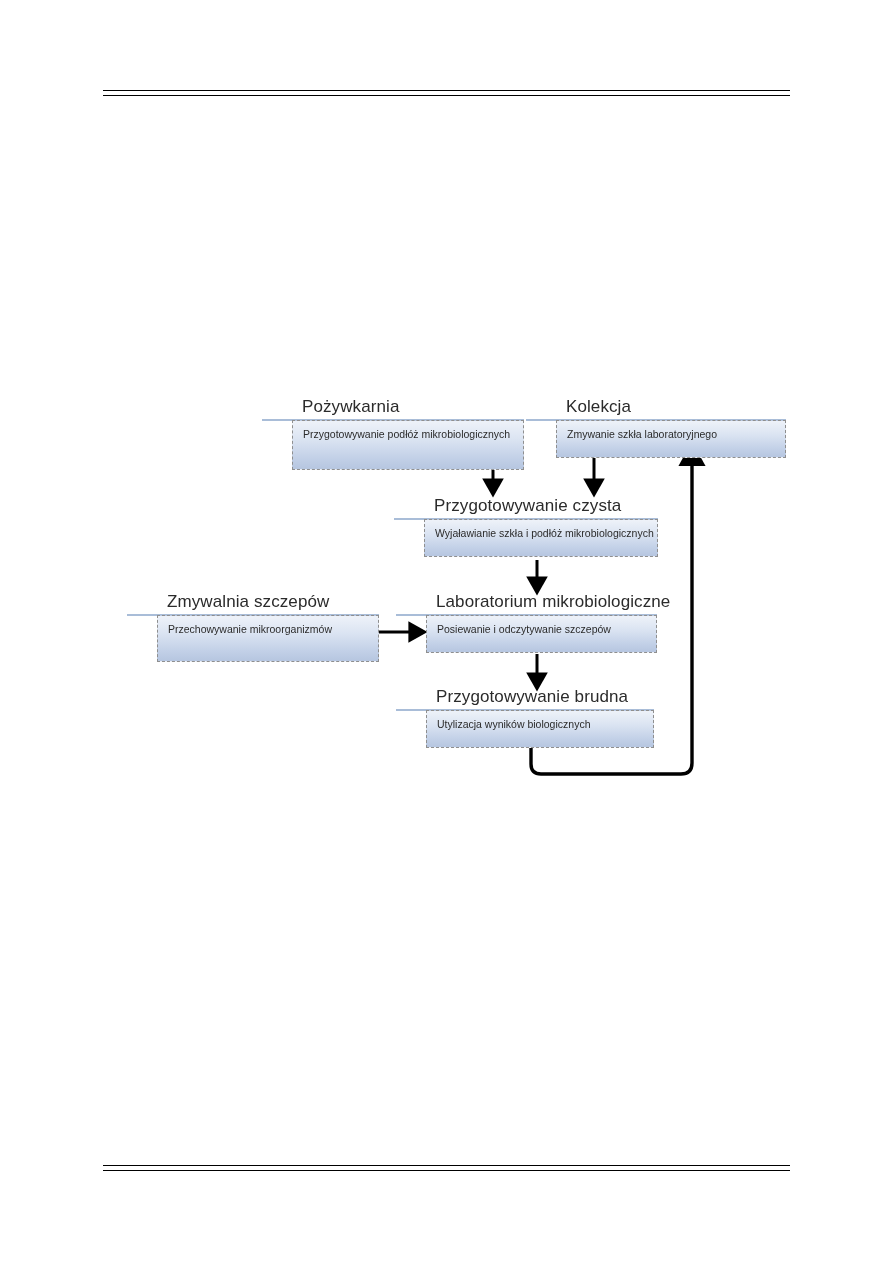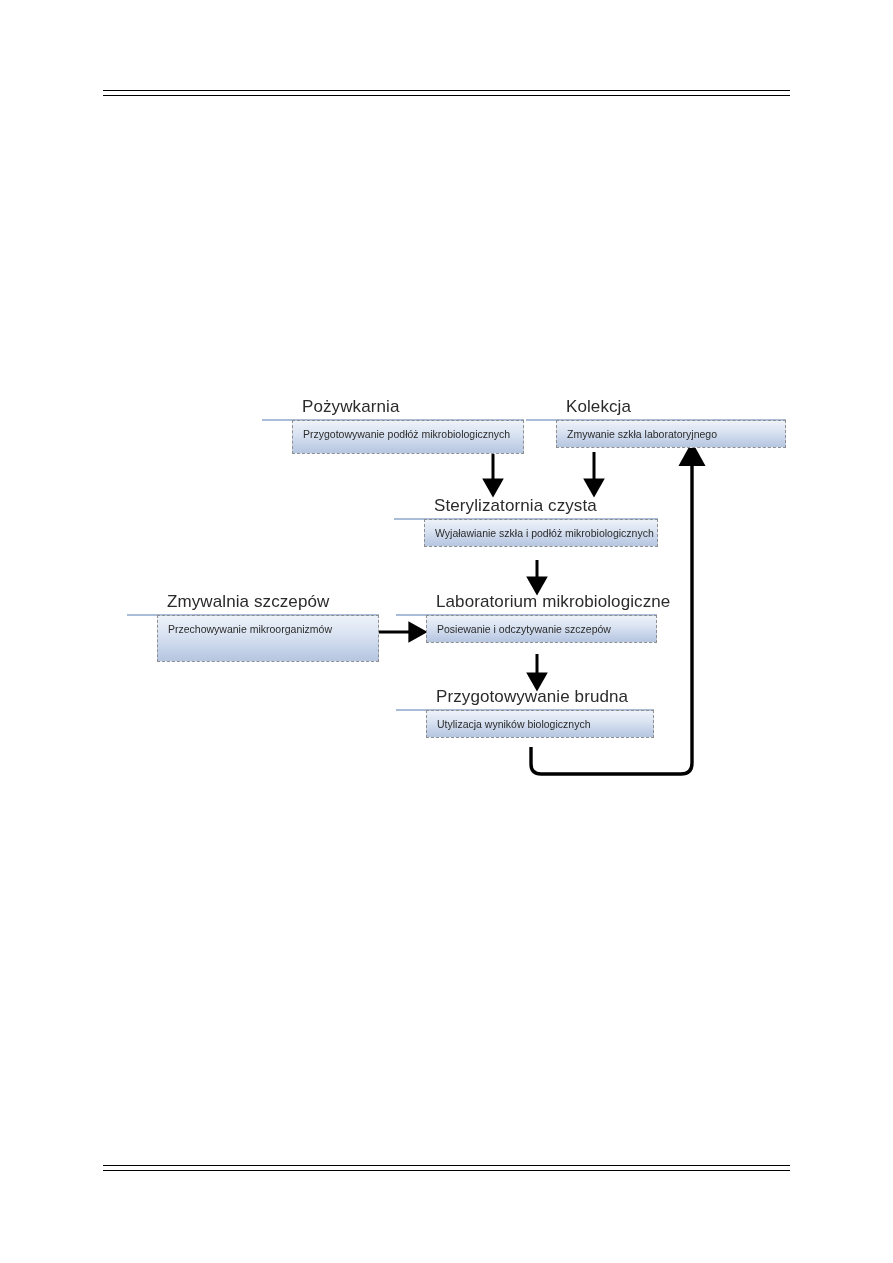--- a/index.html
+++ b/index.html
@@ -58,21 +58,21 @@
     position: absolute;
     left: -30px;
     top: 23px;
     height: 2px;
     background: #a9bdd8;
   }
   .node-body {
     position: absolute;
     left: 0;
     top: 24px;
-    height: 28px;
+    height: 38px;
     border: 1px dashed #8f8f8f;
     background: linear-gradient(to bottom, #eef2f9 0%, #dbe4f2 38%, #c2d0e7 78%, #b6c6e0 100%);
     box-sizing: border-box;
   }
   .node-desc {
     position: absolute;
     left: 10px;
     top: 7px;
     white-space: nowrap;
     font-size: 10.5px;
@@ -97,21 +97,21 @@
   #node-ster-brudna  .node-body { width: 100%; }
 
   #node-pozywkarnia  .node-titlerule { width: 262px; }
   #node-zmywalnia    .node-titlerule { width: 260px; }
   #node-ster-czysta  .node-titlerule { width: 264px; }
   #node-kolekcja     .node-titlerule { width: 252px; }
   #node-laboratorium .node-titlerule { width: 261px; }
   #node-ster-brudna  .node-titlerule { width: 258px; }
 
   #node-kolekcja .node-body { height: 47px; }
-  #node-pozywkarnia .node-body { height: 34px; }
+  #node-pozywkarnia .node-body { height: 50px; }
 
   
   #connectors {
     position: absolute;
     left: 0;
     top: 0;
     width: 893px;
     height: 1263px;
     pointer-events: none;
   }
@@ -170,21 +170,21 @@
   <div class="node" id="node-zmywalnia">
     <div class="node-titlerule"></div>
     <div class="node-title">Kolekcja</div>
     <div class="node-body">
       <div class="node-desc">Zmywanie szkła laboratoryjnego</div>
     </div>
   </div>
 
   <div class="node" id="node-ster-czysta">
     <div class="node-titlerule"></div>
-    <div class="node-title">Sterylizatornia czysta</div>
+    <div class="node-title">Przygotowywanie czysta</div>
     <div class="node-body">
       <div class="node-desc">Wyjaławianie szkła i podłóż mikrobiologicznych</div>
     </div>
   </div>
 
   <div class="node" id="node-kolekcja">
     <div class="node-titlerule"></div>
     <div class="node-title">Zmywalnia szczepów</div>
     <div class="node-body">
       <div class="node-desc">Przechowywanie mikroorganizmów</div>

